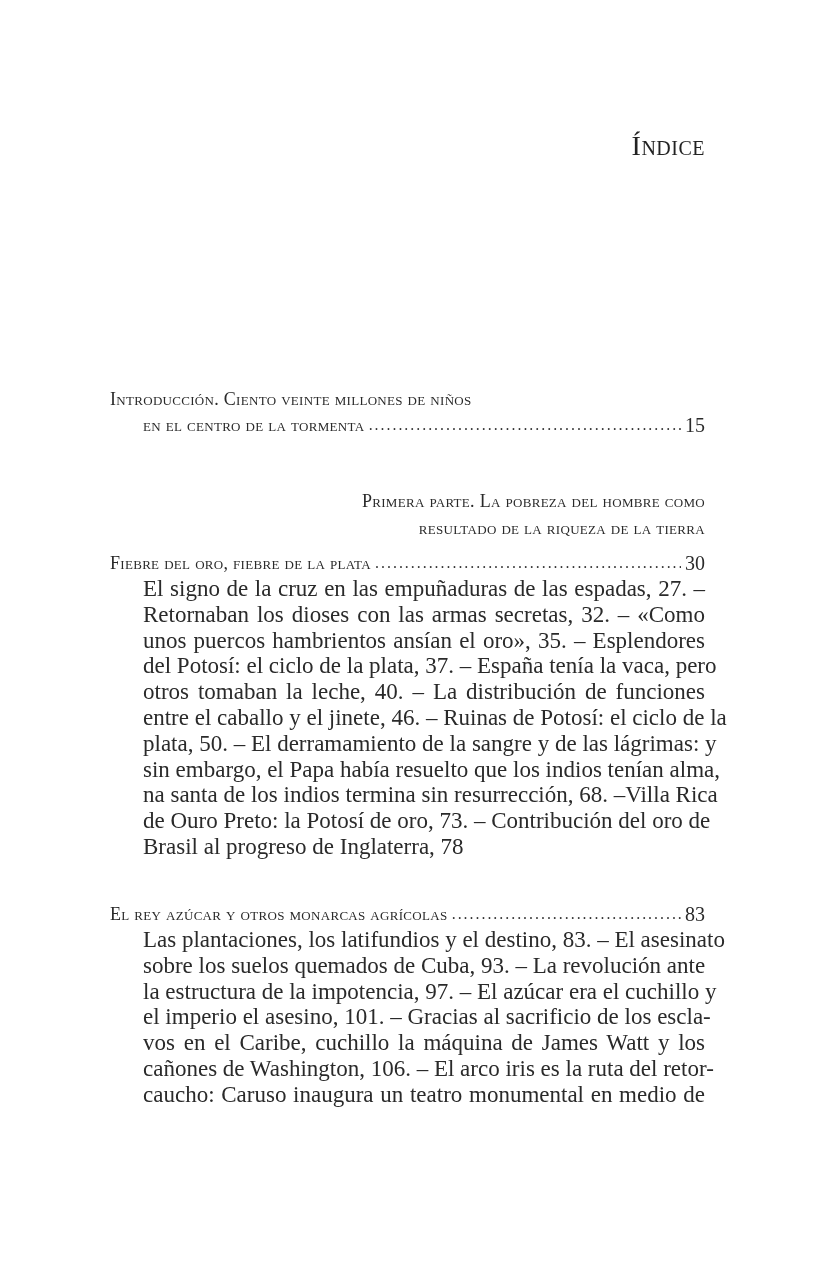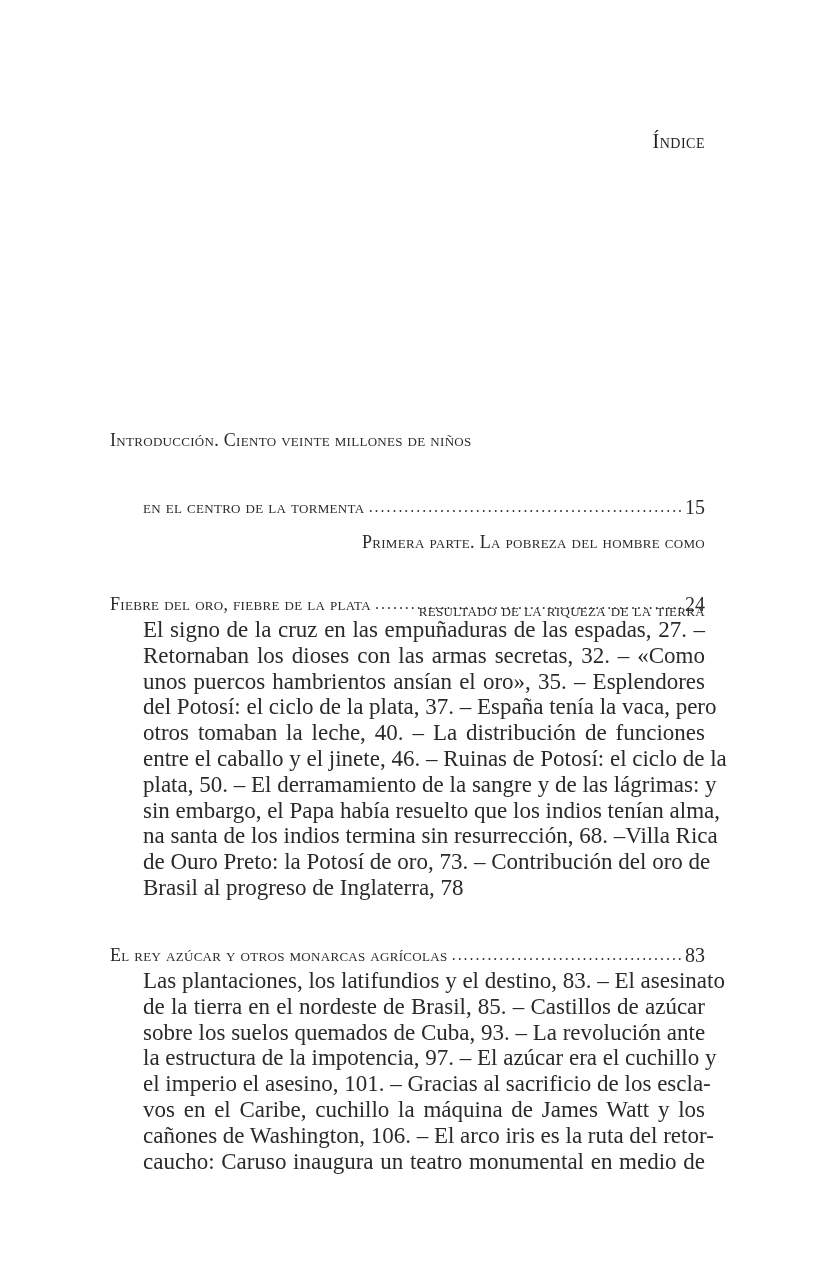--- a/index.html
+++ b/index.html
@@ -3,21 +3,21 @@
 <meta charset="utf-8">
 <style>
   html, body { margin: 0; padding: 0; background: #ffffff; }
   body {
     width: 828px; height: 1286px; position: relative; overflow: hidden;
     font-family: "DejaVu Serif", "Liberation Serif", serif;
     color: #2a2a2a;
   }
   .page-title {
     position: absolute; right: 123px; top: 130px;
-    font-size: 20px; font-variant: small-caps; letter-spacing: 0.5px;
+    font-size: 28px; font-variant: small-caps; letter-spacing: 0.5px;
     color: #222;
     font-family: "Liberation Serif", "DejaVu Serif", serif;
   }
   .sc {
     font-variant: small-caps;
     font-family: "Liberation Serif", "DejaVu Serif", serif;
     font-size: 18px; letter-spacing: 0.3px;
   }
   .toc { position: absolute; left: 110px; width: 595px; }
   .entry-head {
@@ -29,21 +29,21 @@
     font-size: 14px; letter-spacing: 1.5px; color: #333;
   }
   .dots::before {
     content: "................................................................................................................................................................................";
   }
   .page-num {
     flex: 0 0 auto;
     font-family: "Liberation Serif", "DejaVu Serif", serif;
     font-size: 20px;
   }
-  .line { height: 26px; line-height: 26px; margin-top: 41px; }
+  .line { height: 26px; line-height: 26px; }
   .indent { padding-left: 33px; }
   .body-line {
     font-family: "Liberation Serif", "DejaVu Serif", serif;
     font-size: 23px; height: 25.8px; line-height: 25.8px;
     padding-left: 33px; white-space: nowrap;
     text-align: justify; text-align-last: justify;
   }
   .body-line.last { text-align-last: left; }
   .part-heading {
     position: absolute; left: 110px; width: 595px; text-align: right;
@@ -66,21 +66,21 @@
 
 <div class="part-heading" style="top: 488px;">
   <div class="line sc">Primera parte. La pobreza del hombre como</div>
   <div class="line sc">resultado de la riqueza de la tierra</div>
 </div>
 
 <div class="toc" style="top: 550px;">
   <div class="line entry-head">
     <span class="label sc">Fiebre del oro, fiebre de la plata</span>
     <span class="dots"></span>
-    <span class="page-num">24</span>
+    <span class="page-num">30</span>
   </div>
   <div class="body-line">El signo de la cruz en las empuñaduras de las espadas, 27. –</div>
   <div class="body-line">Retornaban los dioses con las armas secretas, 32. – «Como</div>
   <div class="body-line">unos puercos hambrientos ansían el oro», 35. – Esplendores</div>
   <div class="body-line">del Potosí: el ciclo de la plata, 37. – España tenía la vaca, pero</div>
   <div class="body-line">otros tomaban la leche, 40. – La distribución de funciones</div>
   <div class="body-line">entre el caballo y el jinete, 46. – Ruinas de Potosí: el ciclo de la</div>
   <div class="body-line">plata, 50. – El derramamiento de la sangre y de las lágrimas: y</div>
   <div class="body-line">sin embargo, el Papa había resuelto que los indios tenían alma,</div>
   <div class="body-line">na santa de los indios termina sin resurrección, 68. –Villa Rica</div>
@@ -88,20 +88,19 @@
   <div class="body-line last">Brasil al progreso de Inglaterra, 78</div>
 </div>
 
 <div class="toc" style="top: 901px;">
   <div class="line entry-head">
     <span class="label sc">El rey azúcar y otros monarcas agrícolas</span>
     <span class="dots"></span>
     <span class="page-num">83</span>
   </div>
   <div class="body-line">Las plantaciones, los latifundios y el destino, 83. – El asesinato</div>
-  <div class="body-line">de la tierra en el nordeste de Brasil, 85. – Castillos de azúcar</div>
   <div class="body-line">sobre los suelos quemados de Cuba, 93. – La revolución ante</div>
   <div class="body-line">la estructura de la impotencia, 97. – El azúcar era el cuchillo y</div>
   <div class="body-line">el imperio el asesino, 101. – Gracias al sacrificio de los escla-</div>
   <div class="body-line">vos en el Caribe, cuchillo la máquina de James Watt y los</div>
   <div class="body-line">cañones de Washington, 106. – El arco iris es la ruta del retor-</div>
   <div class="body-line">caucho: Caruso inaugura un teatro monumental en medio de</div>
 </div>
 
 </body></html>

